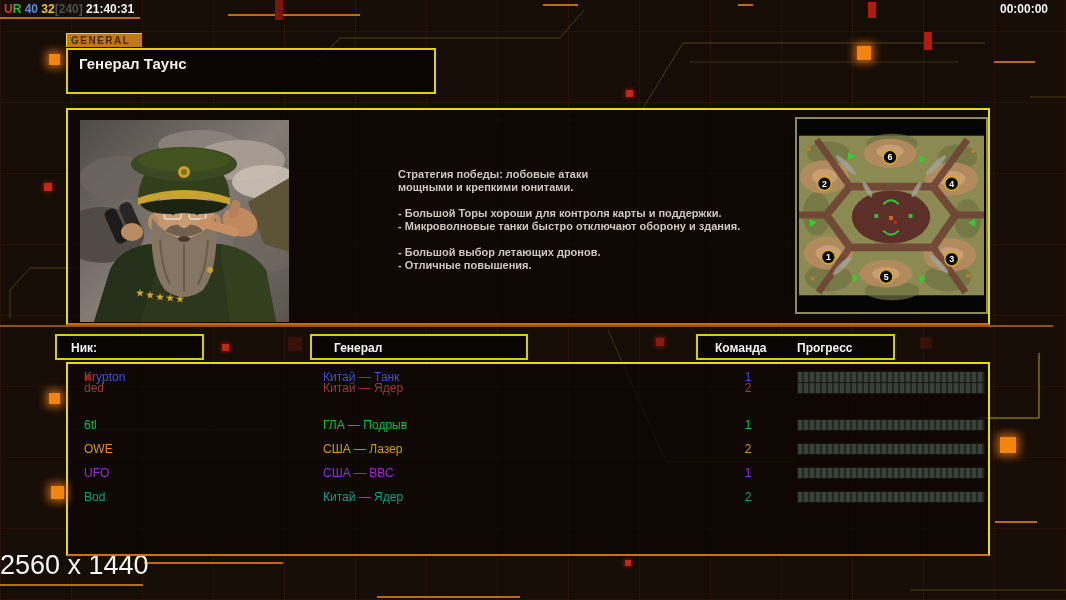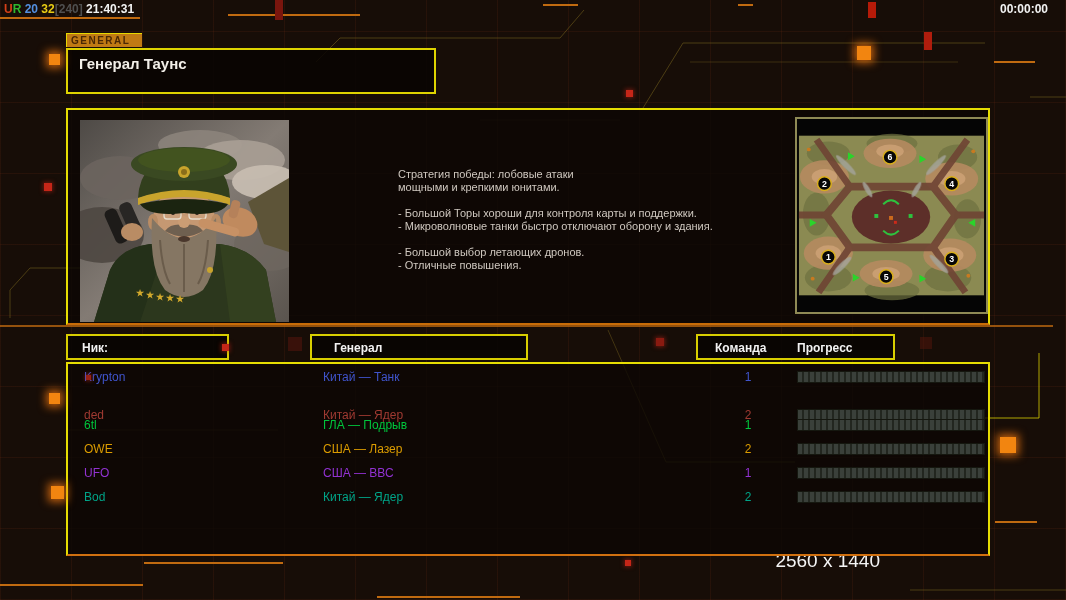--- a/index.html
+++ b/index.html
@@ -22,46 +22,46 @@
     line-height:14px;padding-left:4px;box-sizing:border-box;
     border-top:1px solid #e8d800;border-left:1px solid #e8d800;}
   .title-box{left:66px;top:48px;width:370px;height:46px;border:2px solid #ded300;
     background:rgba(9,4,2,.88);box-sizing:border-box;}
   .title-box .t{position:absolute;left:11px;top:5px;font-size:15px;font-weight:bold;color:#f2efe8;}
   
   .main-panel{left:66px;top:108px;width:924px;height:217px;box-sizing:border-box;
     border:2px solid #e6dd02;border-bottom-color:#c86c08;background:rgba(12,6,4,.78);}
   .portrait{left:12px;top:10px;width:209px;height:202px;background:#3a3632;}
   .desc{left:330px;top:58px;width:400px;font-size:11px;line-height:13px;color:#cfc7bf;}
-  .desc p{margin:0 0 13px 0;white-space:pre-line;}
+  .desc p{margin:0 0 13px 0;white-space:pre-line;font-weight:bold;}
   .minimap{left:727px;top:7px;width:193px;height:197px;background:#000;
     border:2px solid #8f8a55;box-sizing:border-box;}
   
   .hdr{top:334px;height:26px;border:2px solid #d8ce00;background:rgba(8,4,2,.88);
     box-sizing:border-box;font-size:12px;font-weight:bold;color:#f2f2f2;}
-  .hdr-nick{left:66px;width:163px;}
+  .hdr-nick{left:55px;width:149px;}
   .hdr-general{left:310px;width:218px;}
   .hdr-team{left:696px;width:199px;}
   .hdr span{position:absolute;top:5px;}
   .hdr-nick span{left:14px;}
   .hdr-general span{left:14px;margin-left:8px;}
   .lbl-team{left:17px;}
   .lbl-prog{left:99px;}
   
   .player-panel{left:66px;top:362px;width:924px;height:194px;box-sizing:border-box;
     border:2px solid #e6dd02;border-bottom-color:#d07010;background:rgba(12,6,4,.78);}
   .prow{position:absolute;left:0;width:920px;height:24px;font-size:12px;}
   .prow .name{position:absolute;left:16px;top:5px;}
   .prow .gen{position:absolute;left:255px;top:5px;}
   .prow .team{position:absolute;left:668px;top:5px;width:24px;text-align:center;}
   .prow .bar{position:absolute;left:729px;top:6px;width:188px;height:12px;
     background:repeating-linear-gradient(90deg,#3a403a 0 4px,#22261f 4px 6px);
     border:1px solid #15170f;box-sizing:border-box;}
   
-  .resolution{left:0;top:550px;width:880px;text-align:right;font-size:19px;color:#f5f5f5;}
+  .resolution{left:0;top:550px;width:880px;text-align:left;font-size:27px;color:#f5f5f5;}
   
   .decor{left:0;top:0;z-index:0;}
   .panel{z-index:1;}
   .sq{position:absolute;z-index:3;}
   .sqo{background:#f28510;box-shadow:0 0 9px 3px rgba(242,120,16,.75);}
   .sqr{background:#c52618;box-shadow:0 0 4px 1px rgba(197,38,24,.5);}
 </style>
 </head>
 <body>
 
@@ -93,21 +93,21 @@
     <g stroke="#d8ce00" stroke-width="1" fill="none" opacity=".8">
       <path d="M980 418 L1039 418 M1039 353 L1039 418"></path>
     </g>
     <rect x="275" y="0" width="8" height="20" fill="#7a150d"></rect>
     <rect x="868" y="2" width="8" height="16" fill="#b51a08"></rect>
     <rect x="924" y="32" width="8" height="18" fill="#b01d0d"></rect>
     <rect x="288" y="337" width="14" height="14" fill="#55150c" opacity=".55"></rect>
     <rect x="920" y="337" width="12" height="12" fill="#55150c" opacity=".5"></rect>
   </svg>
 
-  <div class="abs status"><span style="color: rgb(214, 64, 24);">U</span><span style="color: rgb(47, 184, 47);">R </span><span style="color: rgb(83, 144, 224);">20 </span><span style="color: rgb(232, 204, 20);">32</span><span style="color: rgb(79, 79, 79); text-align: center;">[240] </span><span style="color: rgb(242, 242, 242);">21:40:31</span></div>
+  <div class="abs status"><span style="color: rgb(214, 64, 24);">U</span><span style="color: rgb(47, 184, 47);">R </span><span style="color: rgb(83, 144, 224);">40 </span><span style="color: rgb(232, 204, 20);">32</span><span style="color: rgb(79, 79, 79); text-align: center;">[240] </span><span style="color: rgb(242, 242, 242);">21:40:31</span></div>
   <div class="abs timer">00:00:00</div>
 
   <div class="abs gen-tab">GENERAL</div>
   <div class="abs title-box panel">
     <span class="t">Генерал Таунс</span>
   </div>
 
   <div class="abs main-panel panel">
 
     <svg class="abs portrait" width="209" height="202" viewBox="0 0 209 202">
@@ -289,21 +289,21 @@
     <span class="lbl-prog">Прогресс</span>
   </div>
 
   <div class="abs player-panel panel">
     <div class="prow" style="top:1px">
       <span class="name" style="color: rgb(64, 84, 204);">Krypton</span>
       <span class="gen" style="color: rgb(64, 84, 204);">Китай — Танк</span>
       <span class="team" style="color: rgb(64, 84, 204);">1</span>
       <div class="bar"></div>
     </div>
-    <div class="prow" style="top:39px">
+    <div class="prow" style="top:12px">
       <span class="name" style="color: rgb(160, 58, 50);">ded</span>
       <span class="gen" style="color: rgb(160, 58, 50);">Китай — Ядер</span>
       <span class="team" style="color: rgb(160, 58, 50);">2</span>
       <div class="bar"></div>
     </div>
     <div class="prow" style="top:49px">
       <span class="name" style="color: rgb(0, 198, 60);">6tl</span>
       <span class="gen" style="color: rgb(0, 198, 60);">ГЛА — Подрыв</span>
       <span class="team" style="color: rgb(0, 198, 60);">1</span>
       <div class="bar"></div>

